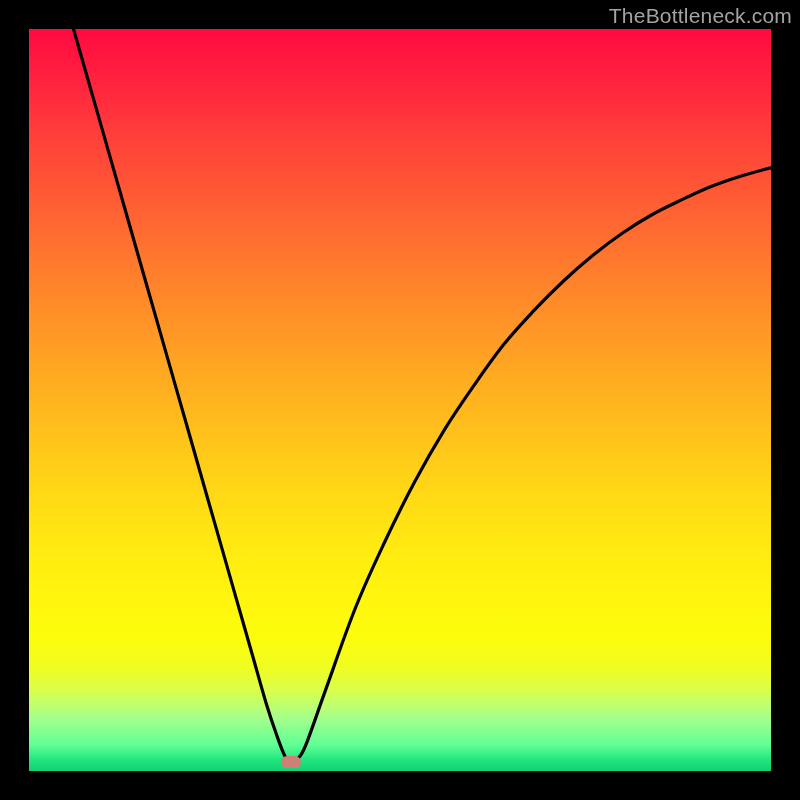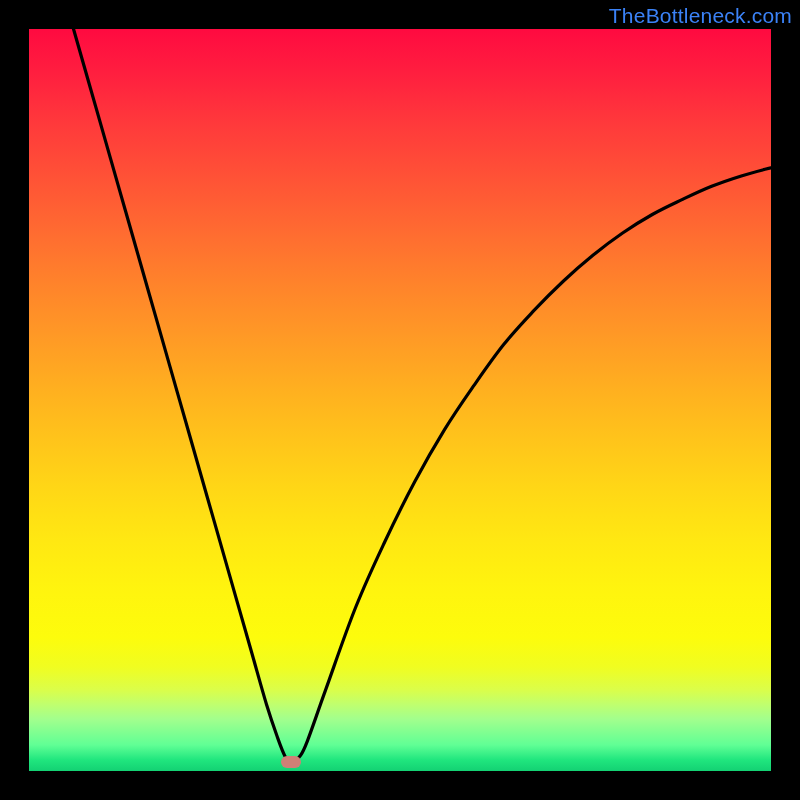--- a/index.html
+++ b/index.html
@@ -62,21 +62,21 @@
     width: 20px;
     height: 12px;
     background: #cf8076;
     border-radius: 7px;
     transform: translate(-50%, -50%);
   }
   .watermark {
     position: absolute;
     top: 4px;
     right: 8px;
-    color: #3b82f6;
+    color: #a3a3a3;
     font-size: 21px;
     letter-spacing: 0.2px;
   }
 </style>
 </head>
 <body>
 
 <div class="stage">
 
   <div class="plot-area">

